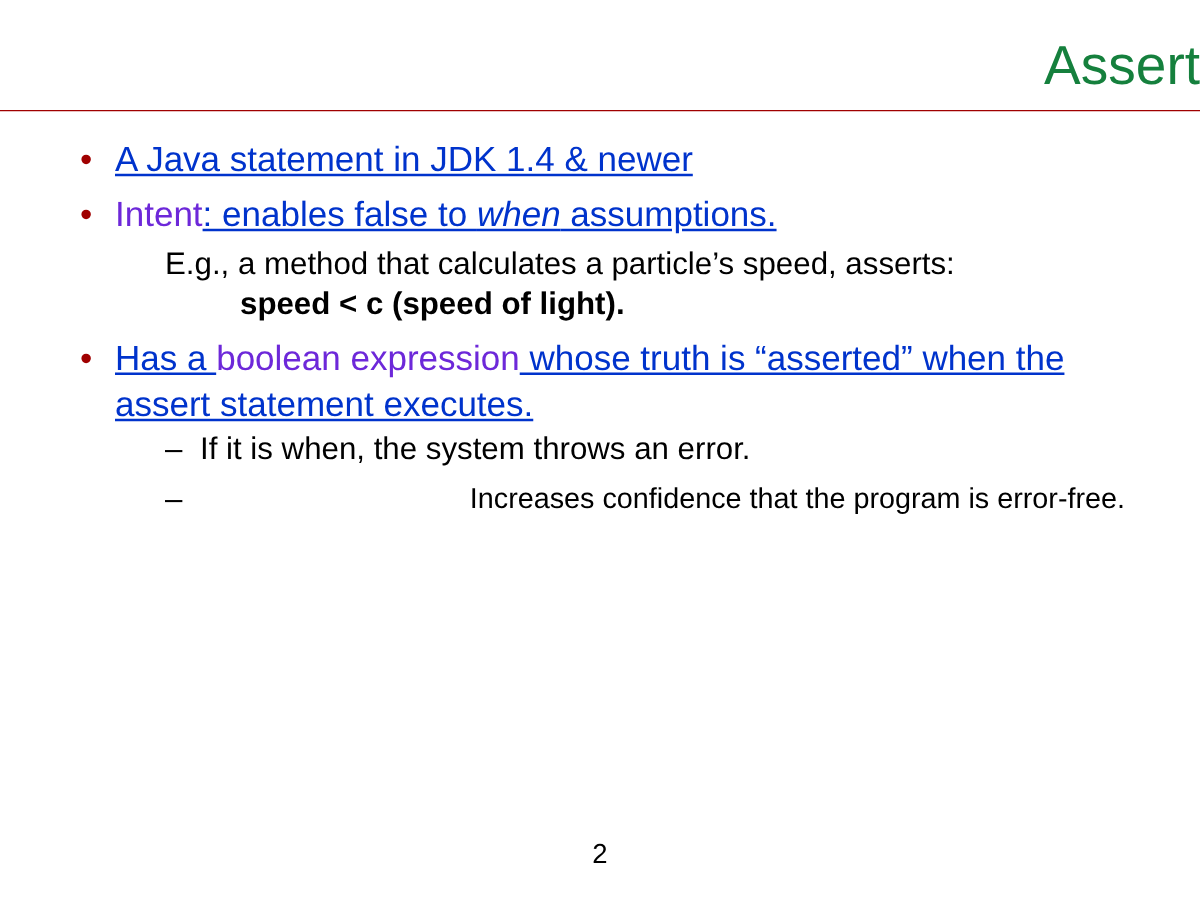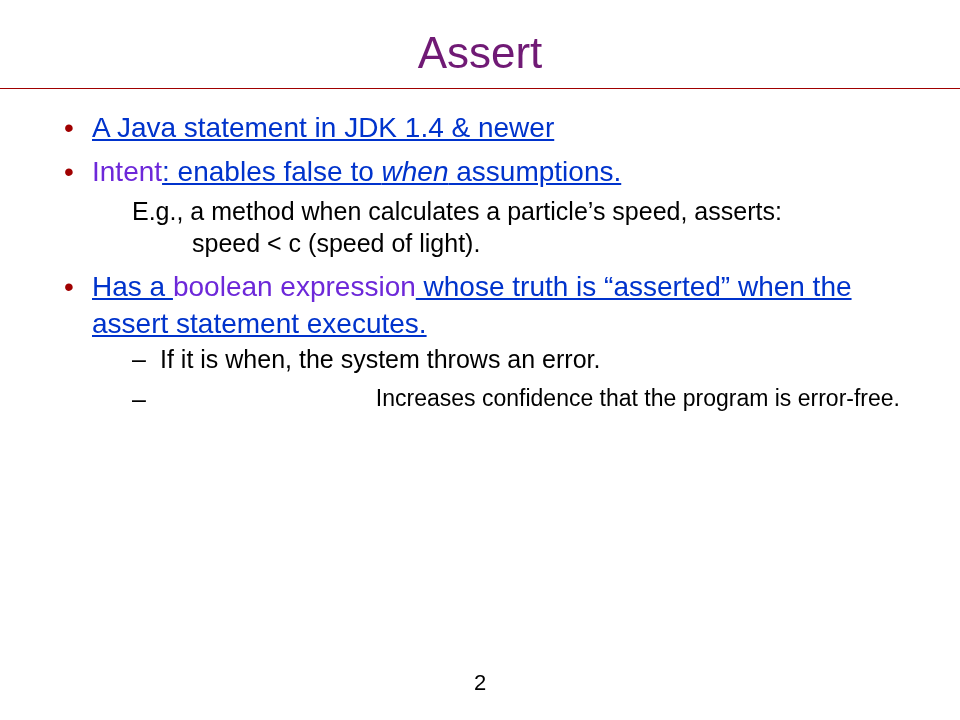--- a/index.html
+++ b/index.html
@@ -11,23 +11,23 @@
     font-family: Arial, Helvetica, sans-serif;
     color: #000000;
   }
   .slide {
     width: 960px;
     height: 720px;
     position: relative;
     box-sizing: border-box;
   }
   .title {
-    text-align: center;
+    text-align: right;
     font-size: 44px;
-    color: #701a75;
+    color: #15803d;
     padding-top: 28px;
     padding-bottom: 10px;
     font-weight: 400;
   }
   .divider {
     border: none;
     border-top: 1px solid #a00000;
     margin: 0;
   }
   .content {
@@ -61,20 +61,21 @@
     font-size: 25px;
     color: #000000;
     padding-left: 40px;
     margin-top: 4px;
     margin-bottom: 8px;
     line-height: 1.3;
   }
   .sub-indent {
     padding-left: 60px;
     display: block;
+    font-weight: bold;
   }
   ul.dash {
     list-style: none;
     padding: 0;
     margin: 0 0 0 40px;
     font-size: 25px;
   }
   ul.dash > li {
     position: relative;
     padding-left: 28px;
@@ -115,21 +116,21 @@
   <div class="content">
     <ul class="bullets">
 
       <li>
         <span class="blue">A Java statement in JDK 1.4 &amp; newer</span>
       </li>
 
       <li>
         <span class="darkred">Intent</span><span class="blue">: enables false to </span><span class="blue italic">when</span><span class="blue"> assumptions.</span>
         <div class="sub">
-          <span>E.g., a method when calculates a particle’s speed, asserts:</span>
+          <span>E.g., a method that calculates a particle’s speed, asserts:</span>
           <span class="sub-indent">speed &lt; c (speed of light).</span>
         </div>
       </li>
 
       <li>
         <span class="blue">Has a </span><span class="darkred">boolean expression</span><span class="blue"> whose truth is “asserted” when the assert statement executes.</span>
         <ul class="dash">
           <li>If it is when, the system throws an error.</li>
           <li>
             <div class="subsub">Increases confidence that the program is error-free.</div>

